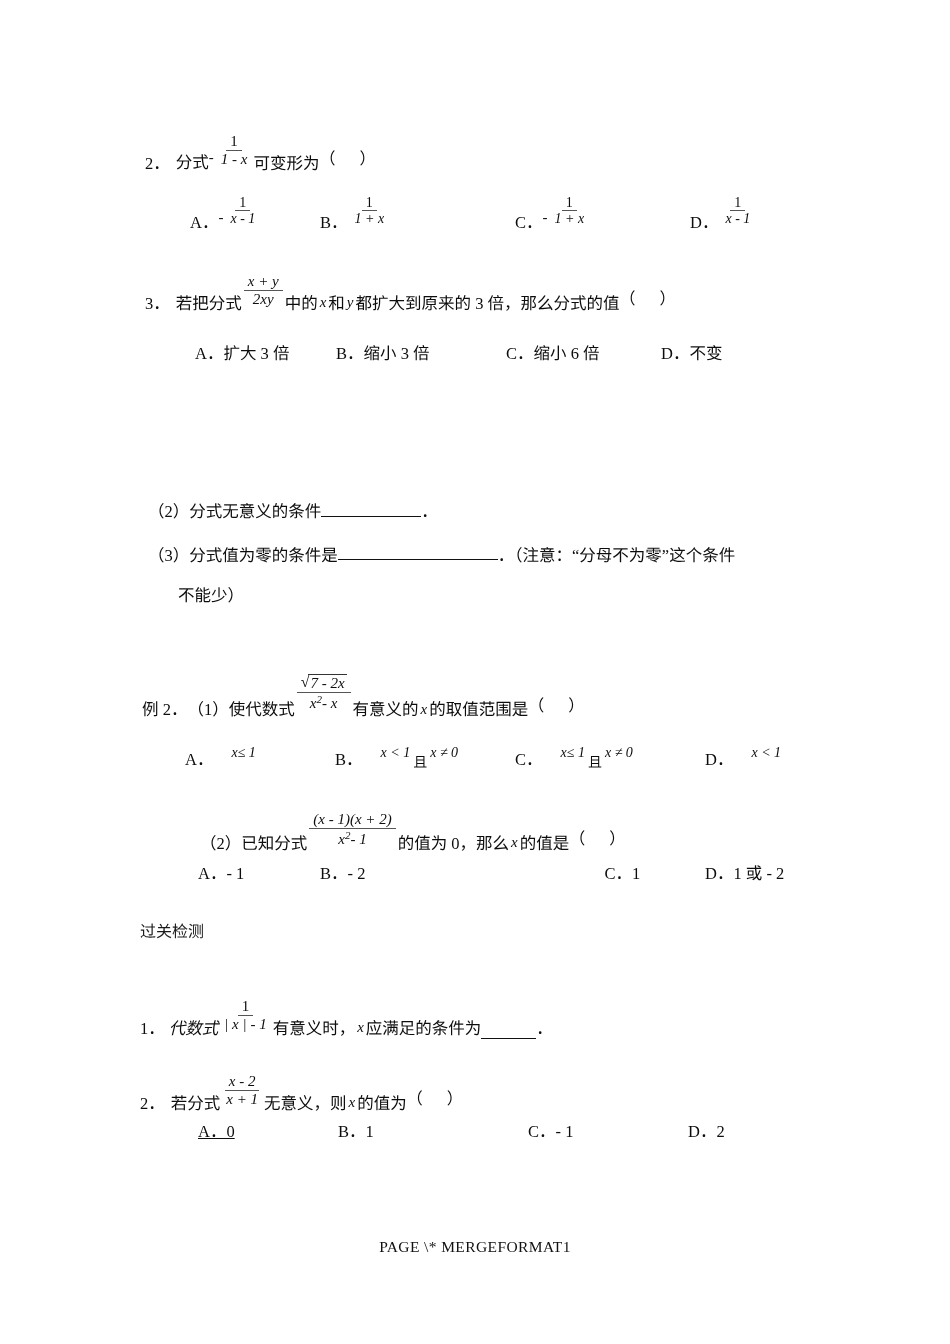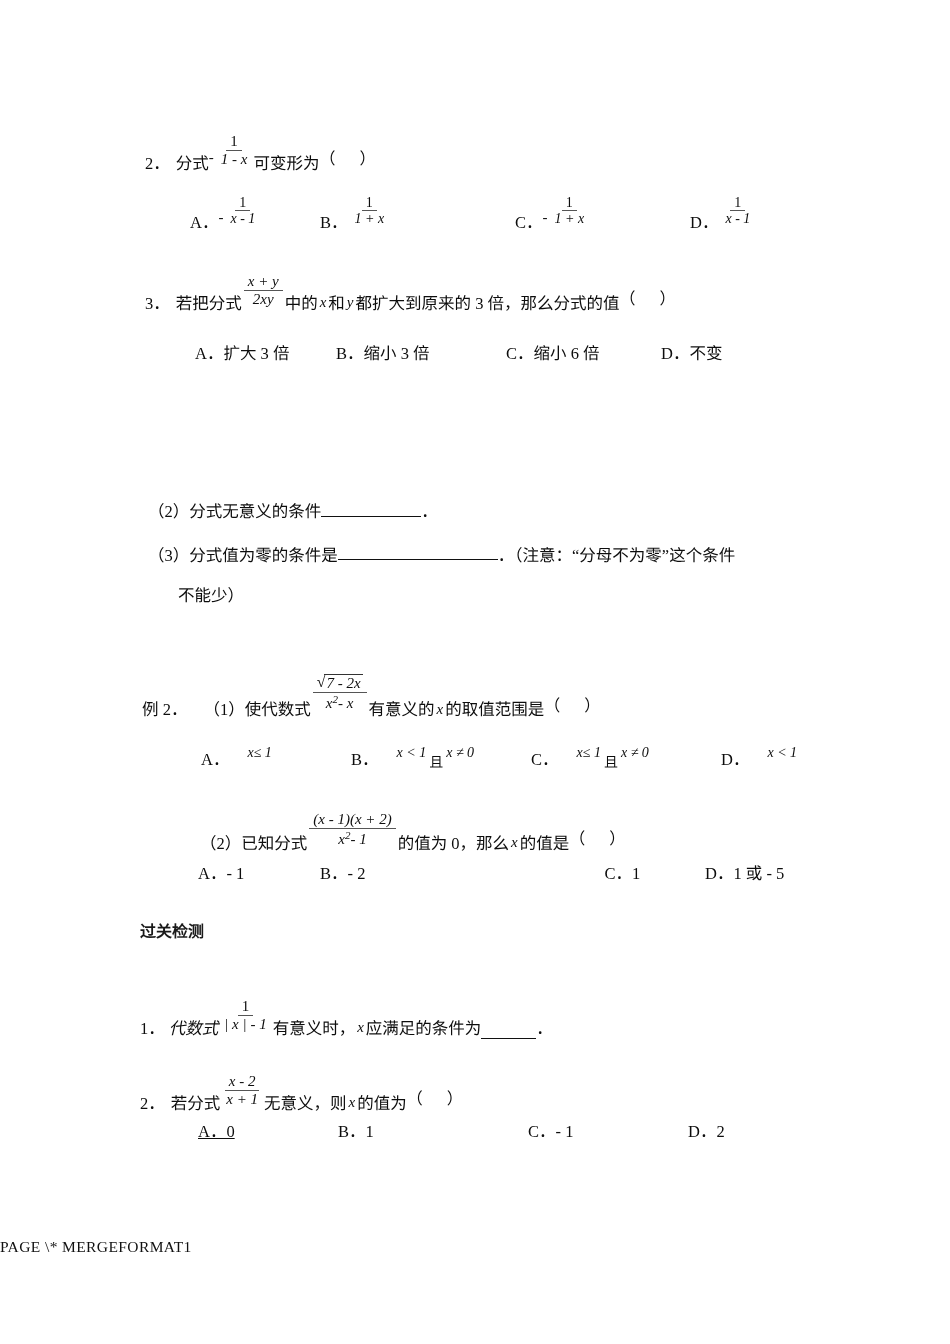--- a/index.html
+++ b/index.html
@@ -114,21 +114,21 @@
   }
 
   
   .section-heading {
     font-weight: bold;
     font-size: 19px;
     letter-spacing: 0.5px;
     color: #000;
   }
   .sub-heading {
-    font-weight: bold;
+    font-weight: normal;
     font-size: 16px;
     color: #1a1a1a;
   }
 
   
   .blank {
     display: inline-block;
     border-bottom: 1.2px solid #111;
     height: 0.95em;
     vertical-align: baseline;
@@ -143,37 +143,37 @@
     color: #0d0d0d;
     white-space: nowrap;
   }
 
   
   .footer {
     position: absolute;
     left: 0;
     top: 1238px;
     width: 950px;
-    text-align: left;
+    text-align: center;
     font-size: 15.5px;
     letter-spacing: 0.4px;
     color: #111;
   }
 
   .abs { position: absolute; }
 </style>
 </head>
 <body>
 
 <div class="page">
 
   <div class="abs" style="left:145px; top:140px;">
     <div class="q-line">
       <span class="num">2．</span>
-      <span class="cn" style="margin-left:6px;">分式</span>
+      <span class="cn" style="margin-left:6px;font-family:Liberation Mono, monospace;">分式</span>
       <span class="neg-pre">-</span>
       <span class="frac">
         <span class="numer num">1</span>
         <span class="denom mi">1 - x</span>
       </span>
       <span class="cn">可变形为</span>
       <span class="paren-ans">（        ）</span>
     </div>
 
     <div class="opt-row" style="margin-top:28px; margin-left:45px;">
@@ -243,37 +243,37 @@
     </div>
     <div class="fill-line" style="margin-top:22px;">
       <span class="cn">（3）分式值为零的条件是</span><span class="blank w2"></span><span class="cn">．（注意：“分母不为零”这个条件</span>
     </div>
     <div class="fill-line" style="margin-top:22px; margin-left:30px;">不能少）</div>
   </div>
 
   <div class="abs" style="left:142px; top:682px;">
     <div class="q-line">
       <span class="num">例 2．</span>
-      <span class="cn" style="margin-left:16px;">（1）使代数式</span>
+      <span class="cn" style="margin-left:0;">（1）使代数式</span>
       <span class="frac" style="top:-8px;">
         <span class="numer">
           <span class="radical">
             <span class="sign">√</span>
             <span class="rad-body mi">7 - 2x</span>
           </span>
         </span>
         <span class="denom mi"><span>x</span><span class="sup2">2</span><span>- x</span></span>
       </span>
       <span class="cn">有意义的</span>
       <span class="inline-var">x</span>
       <span class="cn">的取值范围是</span>
       <span class="paren-ans">（        ）</span>
     </div>
 
-    <div class="opt-row" style="margin-top:26px; margin-left:59px; align-items:flex-start;">
+    <div class="opt-row" style="margin-top:26px; margin-left:43px; align-items:flex-start;">
       <span style="display:inline-block; width:150px;">
         <span>A．</span><span class="mi" style="font-size:14px; position:relative; top:-8px; margin-left:18px;">x≤ 1</span>
       </span>
       <span style="display:inline-block; width:180px;">
         <span>B．</span><span class="mi" style="font-size:14px; position:relative; top:-8px; margin-left:18px;">x &lt; 1</span><span class="cn" style="font-size:14px; position:relative; top:2px; margin:0 3px;">且</span><span class="mi" style="font-size:14px; position:relative; top:-8px;">x ≠ 0</span>
       </span>
       <span style="display:inline-block; width:190px;">
         <span>C．</span><span class="mi" style="font-size:14px; position:relative; top:-8px; margin-left:18px;">x≤ 1</span><span class="cn" style="font-size:14px; position:relative; top:2px; margin:0 3px;">且</span><span class="mi" style="font-size:14px; position:relative; top:-8px;">x ≠ 0</span>
       </span>
       <span style="display:inline-block;">
@@ -293,21 +293,21 @@
       <span class="inline-var">x</span>
       <span class="cn">的值是</span>
       <span class="paren-ans">（        ）</span>
     </div>
   </div>
 
   <div class="abs opt-row" style="left:198px; top:860px;">
     <span style="width:122px; display:inline-block;">A．- 1</span>
     <span style="width:220px; display:inline-block;">B．- 2</span>
     <span style="width:165px; display:inline-block;text-align:center;">C．1</span>
-    <span>D．1 或 - 5</span>
+    <span>D．1 或 - 2</span>
   </div>
 
   <div class="abs sub-heading" style="left:140px; top:918px;">过关检测</div>
 
   <div class="abs q-line" style="left:140px; top:1005px;">
     <span class="num">1．</span>
     <span class="cn" style="margin-left:4px;font-style:italic;">代数式</span>
     <span class="frac">
       <span class="numer num">1</span>
       <span class="denom mi">| x | - 1</span>

